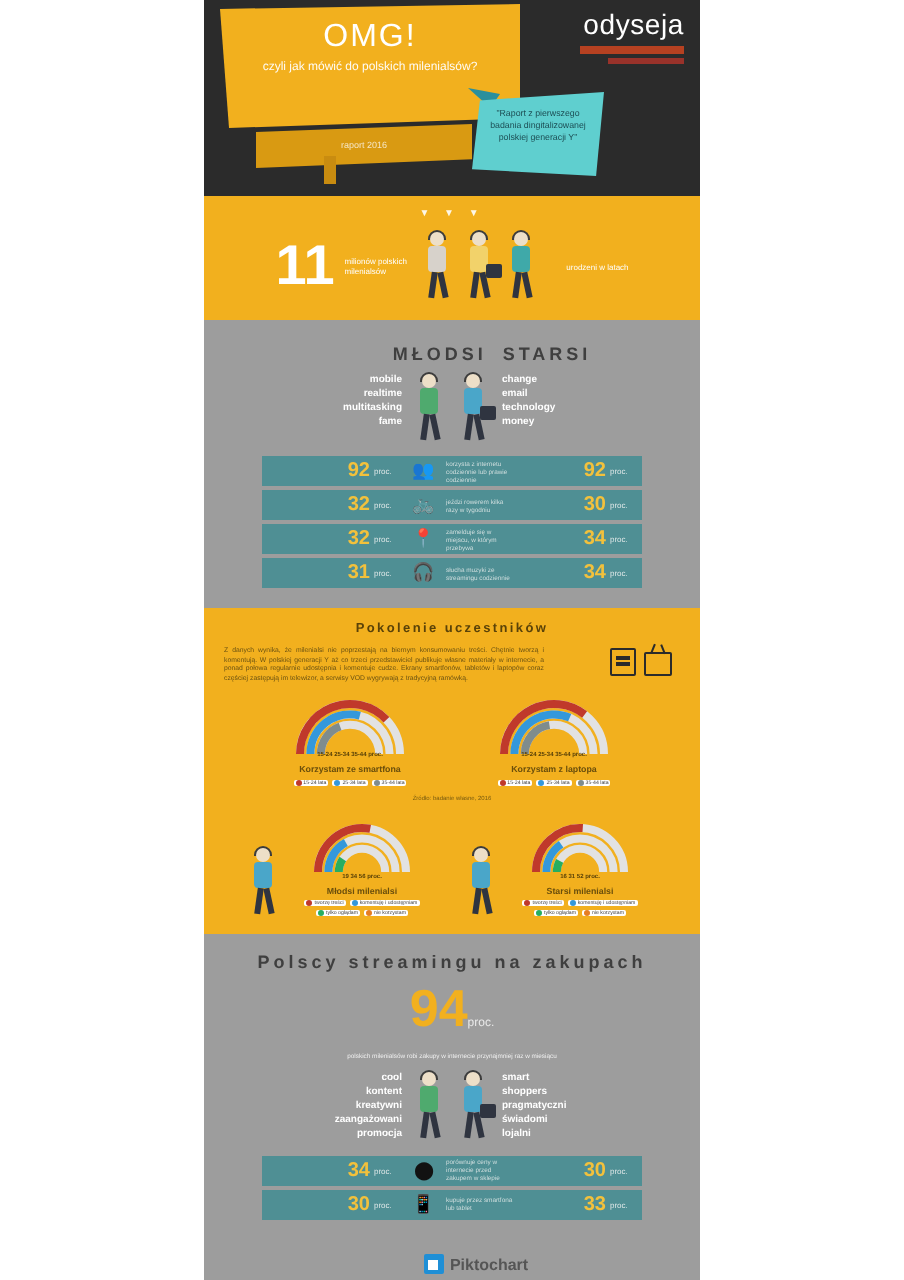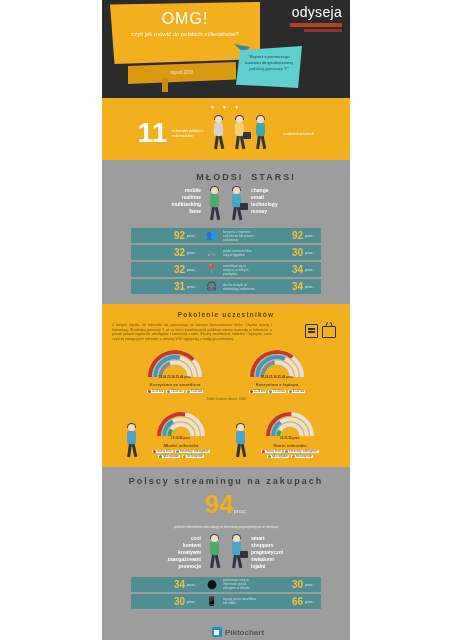--- a/index.html
+++ b/index.html
@@ -404,21 +404,21 @@
             <div class="ic">⬤</div>
             <div class="lab">porównuje ceny w internecie przed zakupem w sklepie</div>
             <div class="v2">30</div>
             <div class="u">proc.</div>
           </div>
           <div class="row">
             <div class="v">30</div>
             <div class="u">proc.</div>
             <div class="ic">📱</div>
             <div class="lab">kupuje przez smartfona lub tablet</div>
-            <div class="v2">66</div>
+            <div class="v2">33</div>
             <div class="u">proc.</div>
           </div>
         </div>
   </div>
 
 </div>
 
 <div class="pik" style="position:absolute;left:102px;top:620px;width:272px;">
   <div class="sq"></div>
   <div class="nm">Piktochart</div>

